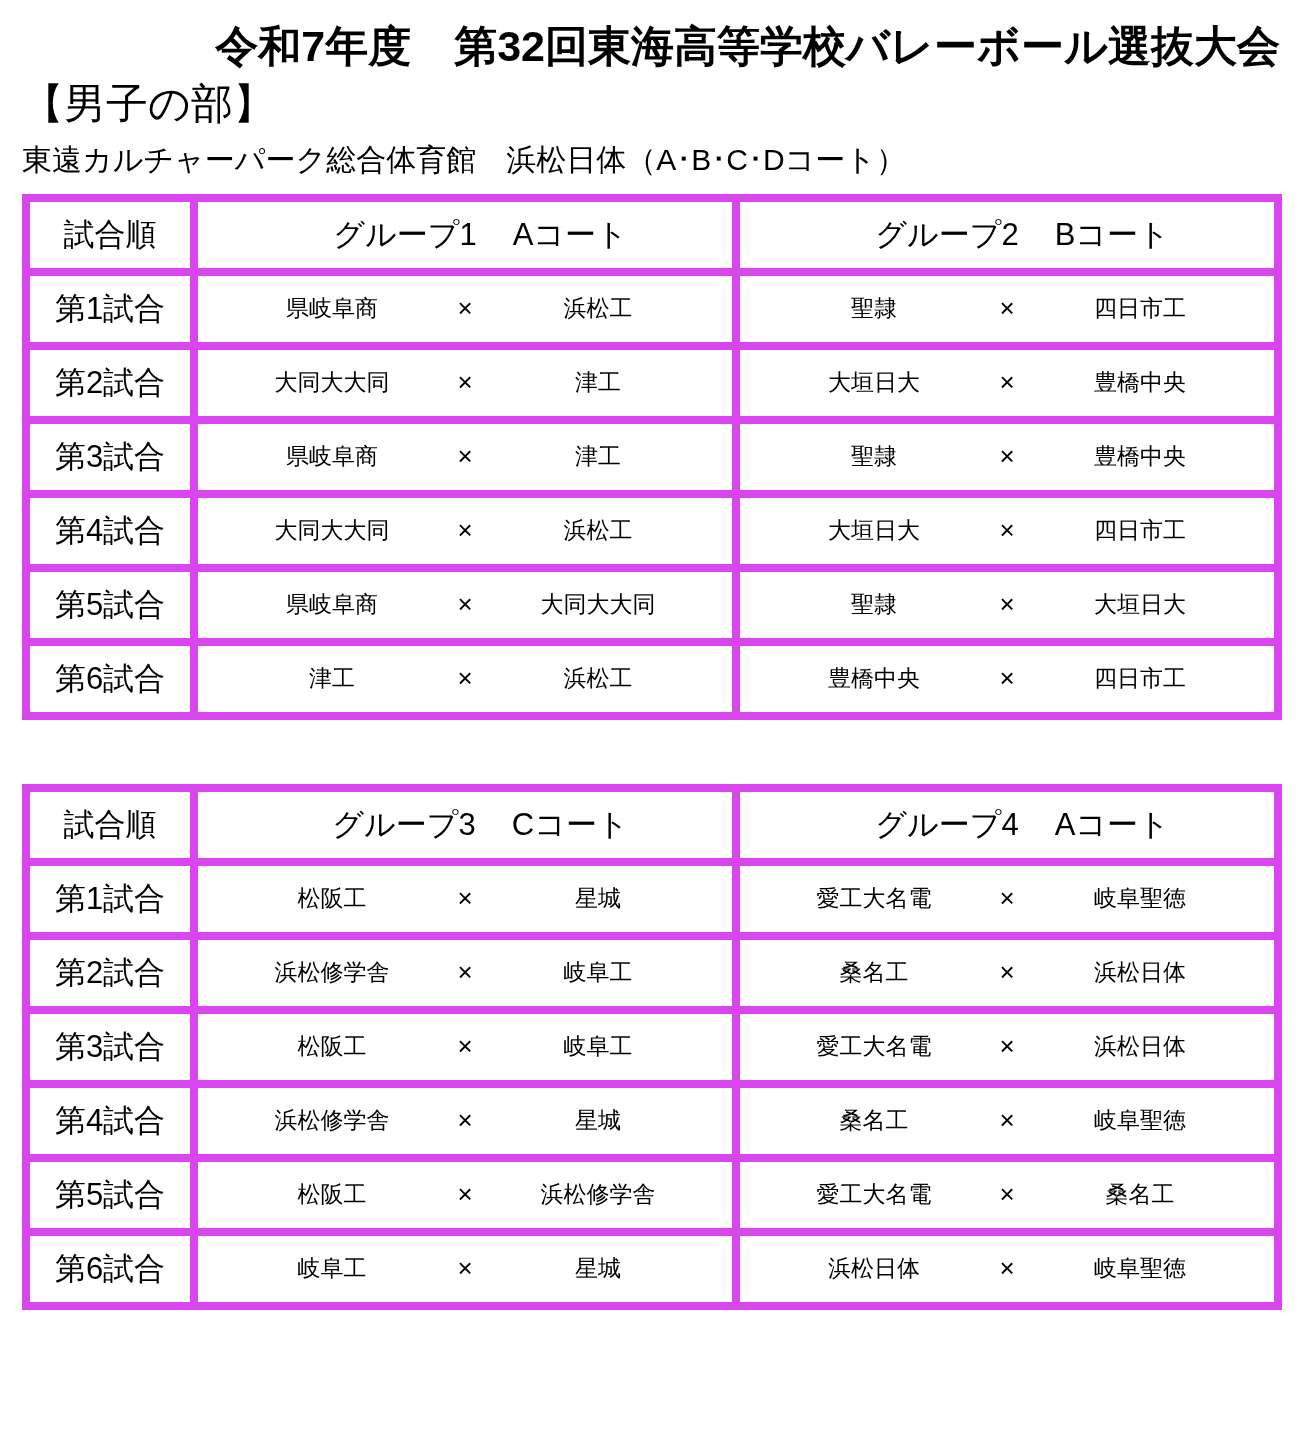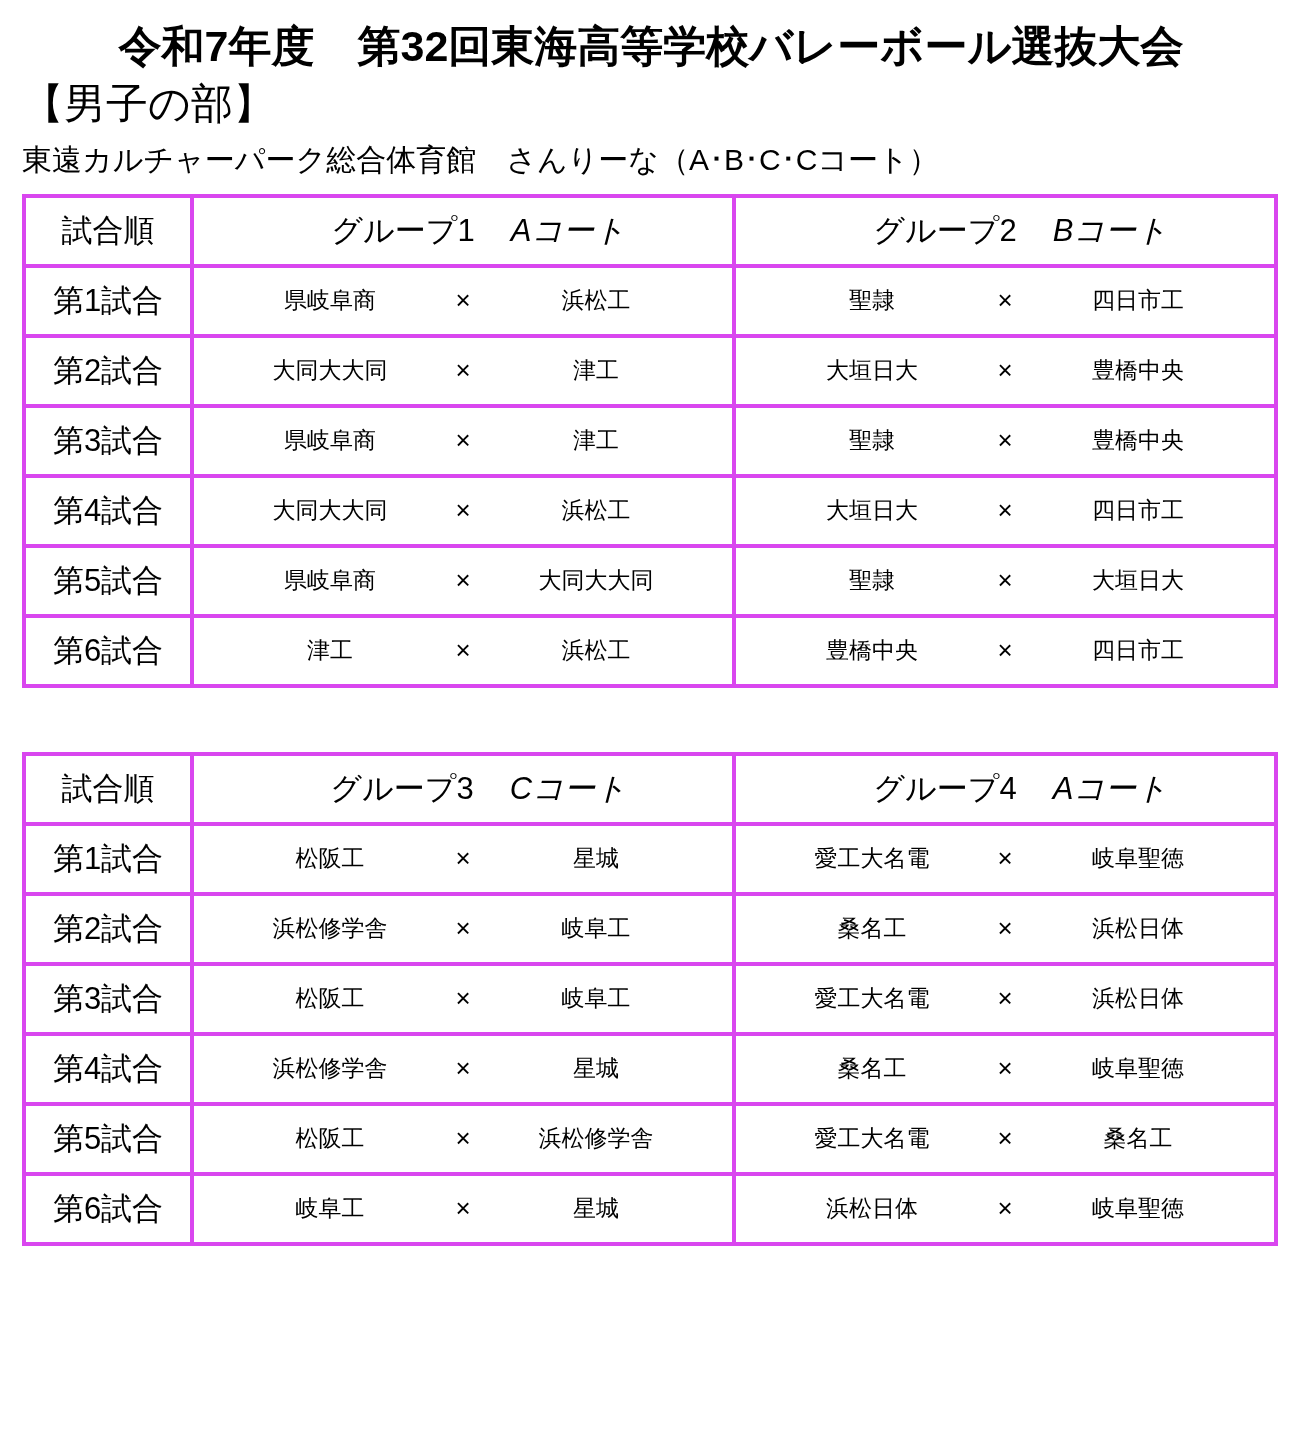--- a/index.html
+++ b/index.html
@@ -16,21 +16,21 @@
     overflow: hidden;
   }
   .page {
     position: relative;
     width: 1302px;
     height: 1439px;
     box-sizing: border-box;
     padding: 0 22px;
   }
   .doc-title {
-    text-align: center;
+    text-align: right;
     font-size: 43px;
     font-weight: bold;
     letter-spacing: 0px;
     margin: 22px 0 0 0;
     line-height: 1.15;
     white-space: nowrap;
   }
   .subtitle-row {
     margin-top: 16px;
     font-size: 31px;
@@ -60,21 +60,21 @@
   }
   table.match-table {
     border-collapse: collapse;
     table-layout: fixed;
     width: 1252px;
     margin-top: 16px;
     background: #ffffff;
   }
   table.match-table td,
   table.match-table th {
-    border: 4px solid #d946ef;
+    border: 8px solid #d946ef;
     text-align: center;
     vertical-align: middle;
     font-weight: normal;
     font-size: 31px;
     height: 66px;
     padding: 0;
     white-space: nowrap;
     overflow: hidden;
   }
   col.c-order { width: 168px; }
@@ -88,21 +88,20 @@
     justify-content: center;
     align-items: baseline;
     padding-left: 31px;
   }
   .hdr-group {
     display: inline-block;
   }
   .hdr-court {
     display: inline-block;
     margin-left: 36px;
-    font-style: italic;
   }
   .match-inner {
     display: flex;
     align-items: center;
     justify-content: center;
     height: 100%;
   }
   .team {
     display: inline-block;
     width: 214px;
@@ -122,21 +121,21 @@
 </head>
 <body>
 
 <div class="page">
 
   <h1 class="doc-title">令和7年度　第32回東海高等学校バレーボール選抜大会</h1>
 
 
   <div class="section-title">【男子の部】</div>
 
-  <div class="venue">東遠カルチャーパーク総合体育館　さんりーな（A･B･C･Cコート）</div>
+  <div class="venue">東遠カルチャーパーク総合体育館　浜松日体（A･B･C･Dコート）</div>
 
   <table class="match-table">
     <colgroup>
       <col class="c-order">
         <col class="c-group">
         <col class="c-group">
     </colgroup>
     <thead>
       <tr>
         <th class="hdr-cell">試合順</th>

